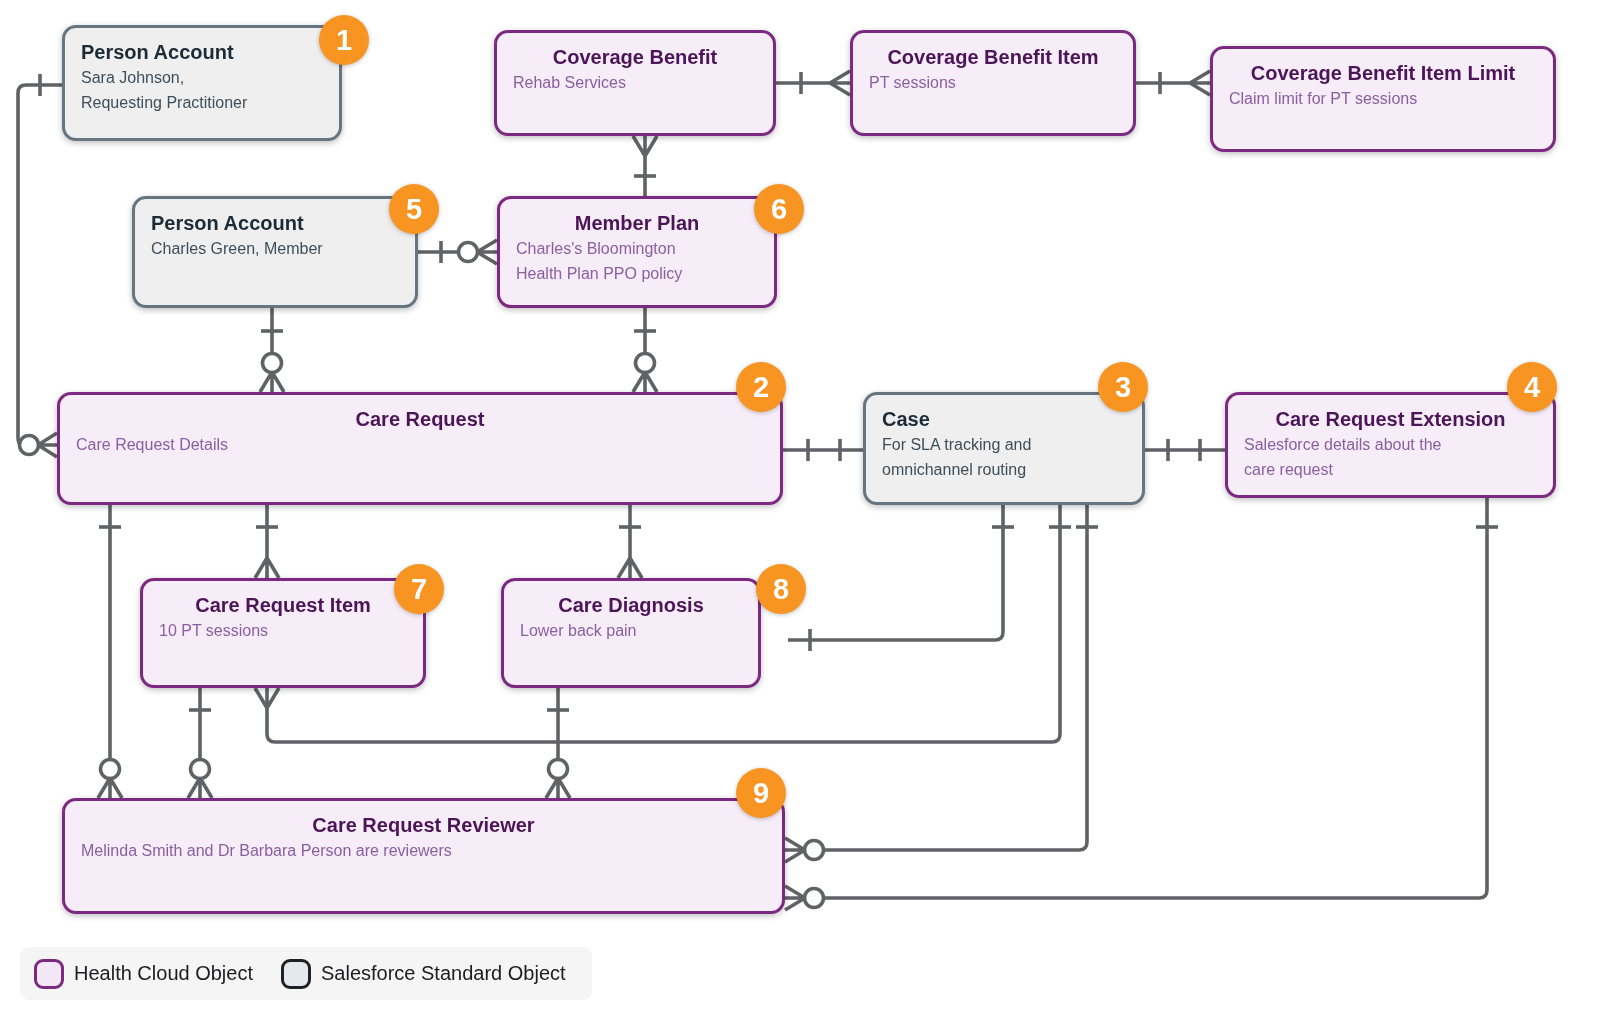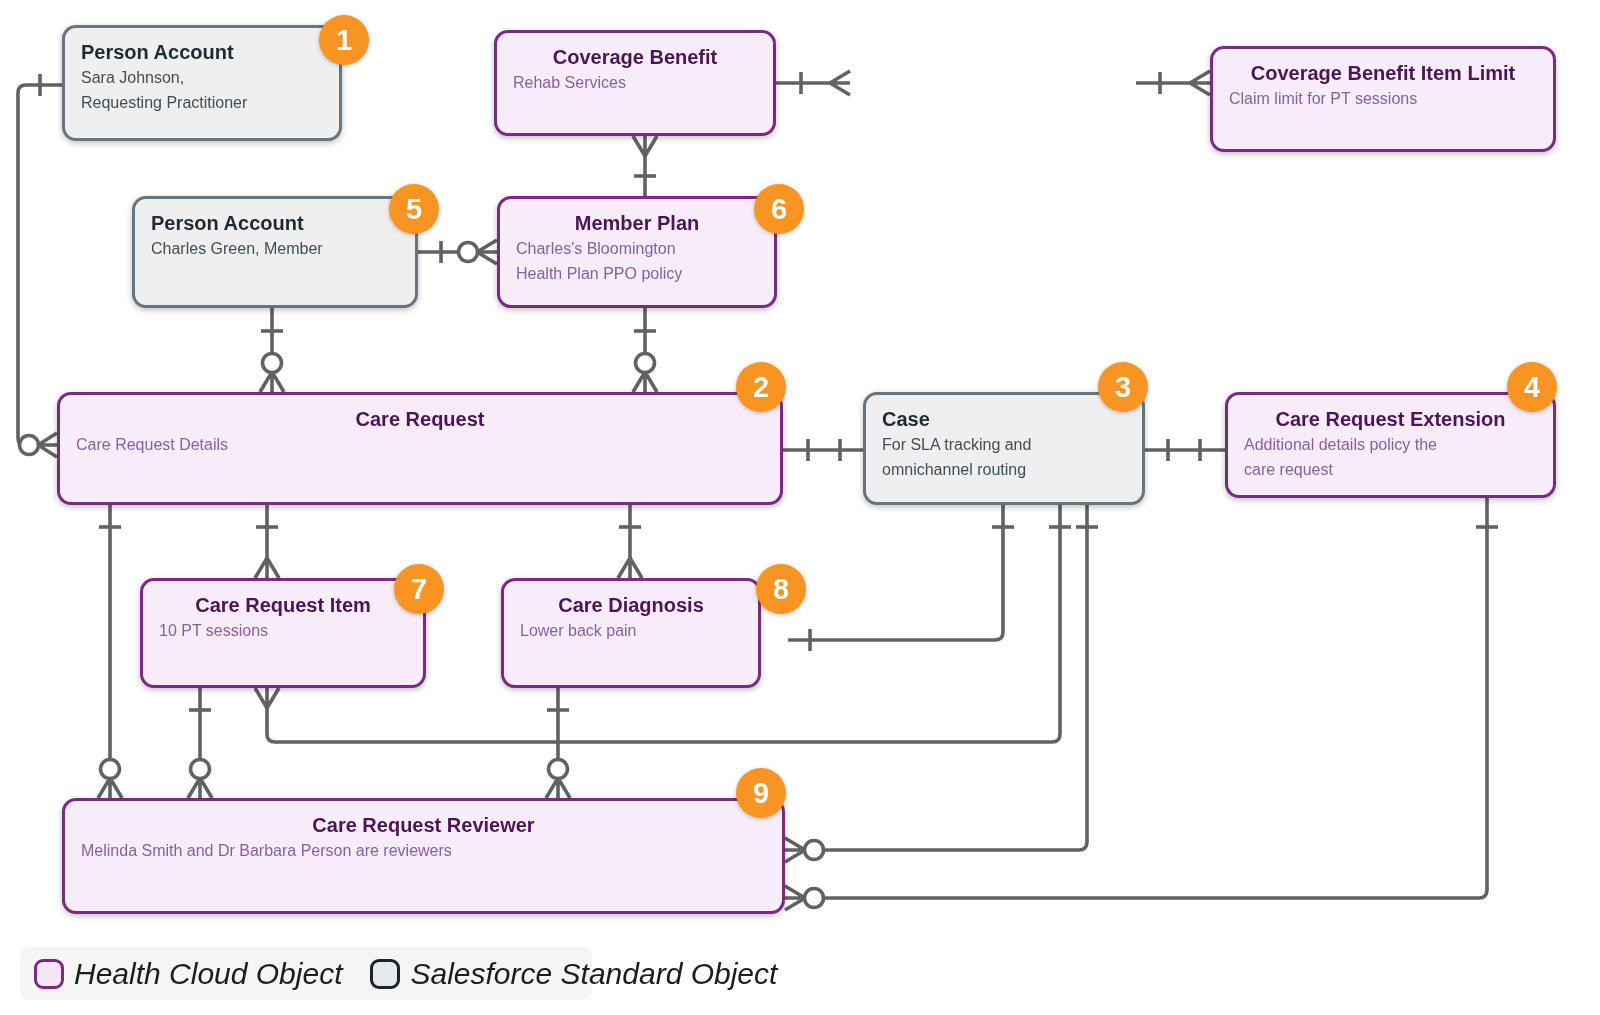--- a/index.html
+++ b/index.html
@@ -34,21 +34,21 @@
     background:#f5f5f5;border-radius:9px;display:flex;align-items:center;
     padding:0 14px;box-sizing:border-box;gap:10px;
   }
   .legend .swatch{
     width:30px;height:30px;border-radius:9px;box-sizing:border-box;
     border:3.5px solid;flex:0 0 auto;
   }
   .legend .swatch.hc-sw{border-color:#7c2982;background:#f3e6f5;}
   .legend .swatch.std-sw{border-color:#202125;background:#e4e9ee;}
   .legend .lab{
-    font-size:30px;font-style:italic;color:#1d1d1f;white-space:nowrap;margin-right:18px;
+    font-size:20px;color:#1d1d1f;white-space:nowrap;margin-right:18px;
   }
 </style>
 </head>
 <body>
 
 <div class="stage">
 
   <svg class="wires" width="1600" height="1015" viewBox="0 0 1600 1015">
 
     <g>
@@ -173,20 +173,24 @@
     <div class="title">Person Account</div>
     <div class="line">Sara Johnson,</div>
     <div class="line">Requesting Practitioner</div>
   </div>
 
   <div class="node hc" style="left:494px;top:30px;width:282px;height:106px">
     <div class="title">Coverage Benefit</div>
     <div class="line">Rehab Services</div>
   </div>
 
+  <div class="node hc" style="left:850px;top:30px;width:286px;height:106px">
+    <div class="title">Coverage Benefit Item</div>
+    <div class="line">PT sessions</div>
+  </div>
 
   <div class="node hc" style="left:1210px;top:46px;width:346px;height:106px">
     <div class="title">Coverage Benefit Item Limit</div>
     <div class="line">Claim limit for PT sessions</div>
   </div>
 
   <div class="node std" style="left:132px;top:196px;width:286px;height:112px">
     <div class="title">Person Account</div>
     <div class="line">Charles Green, Member</div>
   </div>
@@ -203,21 +207,21 @@
   </div>
 
   <div class="node std" style="left:863px;top:392px;width:282px;height:113px">
     <div class="title">Case</div>
     <div class="line">For SLA tracking and</div>
     <div class="line">omnichannel routing</div>
   </div>
 
   <div class="node hc" style="left:1225px;top:392px;width:331px;height:106px">
     <div class="title">Care Request Extension</div>
-    <div class="line">Additional details policy the</div>
+    <div class="line">Salesforce details about the</div>
     <div class="line">care request</div>
   </div>
 
   <div class="node hc" style="left:140px;top:578px;width:286px;height:110px">
     <div class="title">Care Request Item</div>
     <div class="line">10 PT sessions</div>
   </div>
 
   <div class="node hc" style="left:501px;top:578px;width:260px;height:110px">
     <div class="title">Care Diagnosis</div>

